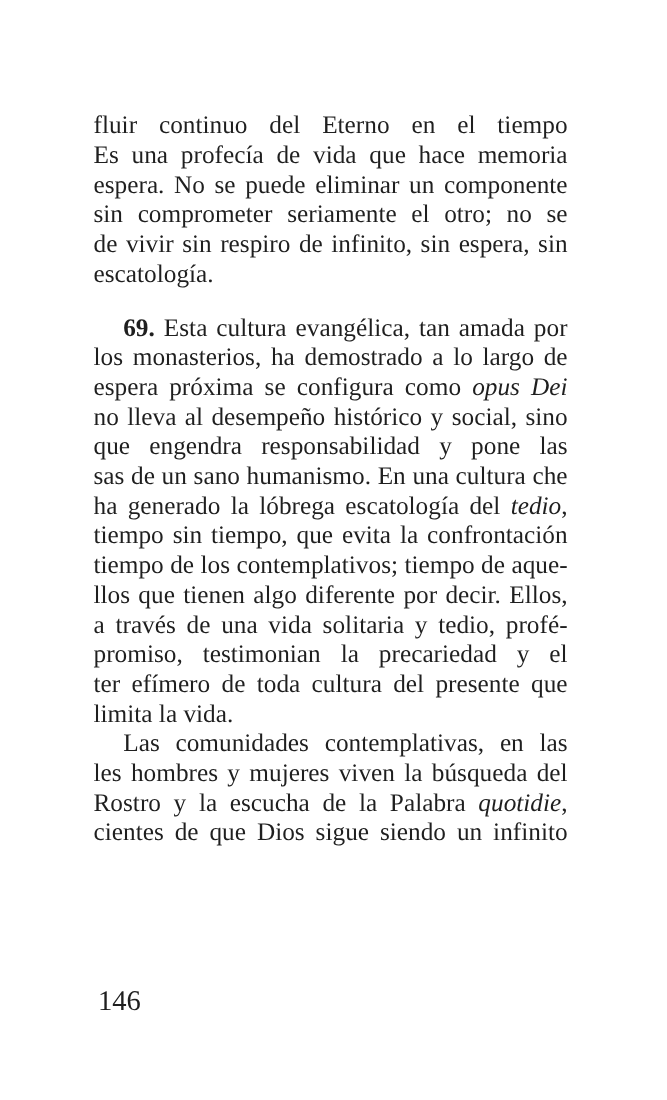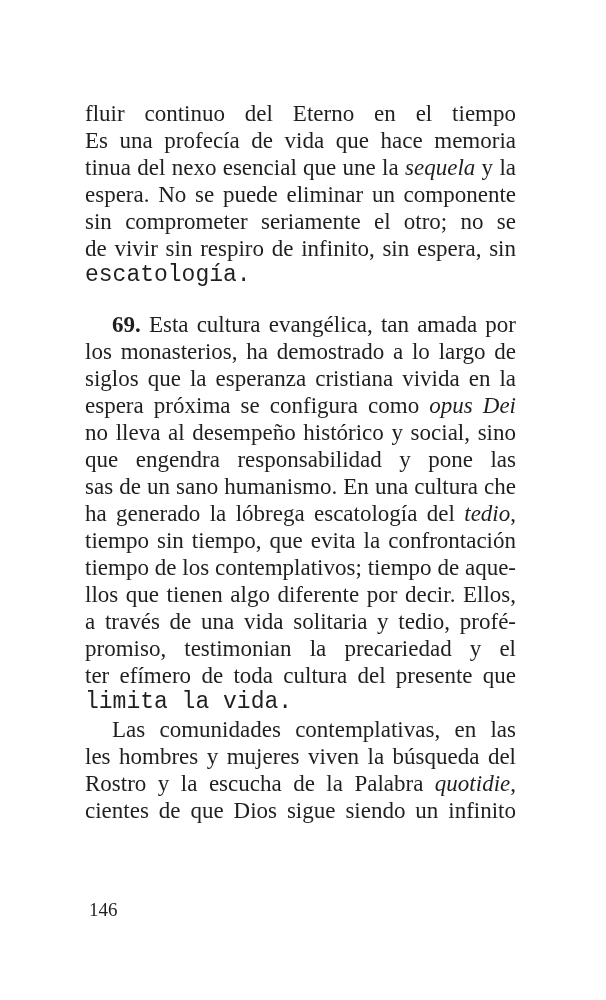--- a/index.html
+++ b/index.html
@@ -28,51 +28,48 @@
     line-height: 27px;
     font-size: 23px;
     text-align: justify;
     text-align-last: justify;
     overflow: hidden;
     white-space: normal;
   }
   .line.flush {
     text-align: right;
     text-align-last: left;
-    font-family: Liberation Mono, monospace;
   }
   .line.indent { text-indent: 27px; }
   .it { font-style: italic; }
   .bd { font-weight: bold; }
   .page-number {
     position: absolute;
     left: 89px;
     top: 896px;
     height: 27px;
     line-height: 27px;
-    font-size: 19px;
+    font-size: 26px;
   }
 </style>
 </head>
 <body style="--page-bg: #ffffff; --page-fg: #1f1f1f;">
 
 <div class="text-block">
     <div class="paragraph">
       <div class="line"><span class="">fluir continuo del Eterno en el tiempo cotidiano.</span></div>
       <div class="line"><span class="">Es una profecía de vida que hace memoria con-</span></div>
-      <div class="line"><span class="">tinua del nexo esencial que une la </span><span class="it">sequela</span><span class=""> y la</span></div>
       <div class="line"><span class="">espera. No se puede eliminar un componente</span></div>
       <div class="line"><span class="">sin comprometer seriamente el otro; no se pue-</span></div>
       <div class="line"><span class="">de vivir sin respiro de infinito, sin espera, sin</span></div>
       <div class="line flush"><span class="">escatología.</span></div>
     </div>
     <div class="paragraph space-before">
       <div class="line indent"><span class="bd">69.</span><span class=""> Esta cultura evangélica, tan amada por</span></div>
       <div class="line"><span class="">los monasterios, ha demostrado a lo largo de los</span></div>
-      <div class="line"><span class="">siglos que la esperanza cristiana vivida en la</span></div>
       <div class="line"><span class="">espera próxima se configura como </span><span class="it">opus Dei</span><span class=""> que</span></div>
       <div class="line"><span class="">no lleva al desempeño histórico y social, sino</span></div>
       <div class="line"><span class="">que engendra responsabilidad y pone las premi-</span></div>
       <div class="line"><span class="">sas de un sano humanismo. En una cultura che</span></div>
       <div class="line"><span class="">ha generado la lóbrega escatología del </span><span class="it">tedio</span><span class="">,</span></div>
       <div class="line"><span class="">tiempo sin tiempo, que evita la confrontación</span></div>
       <div class="line"><span class="">tiempo de los contemplativos; tiempo de aque-</span></div>
       <div class="line"><span class="">llos que tienen algo diferente por decir. Ellos,</span></div>
       <div class="line"><span class="">a través de una vida solitaria y tedio, profé-</span></div>
       <div class="line"><span class="">promiso, testimonian la precariedad y el carác-</span></div>

